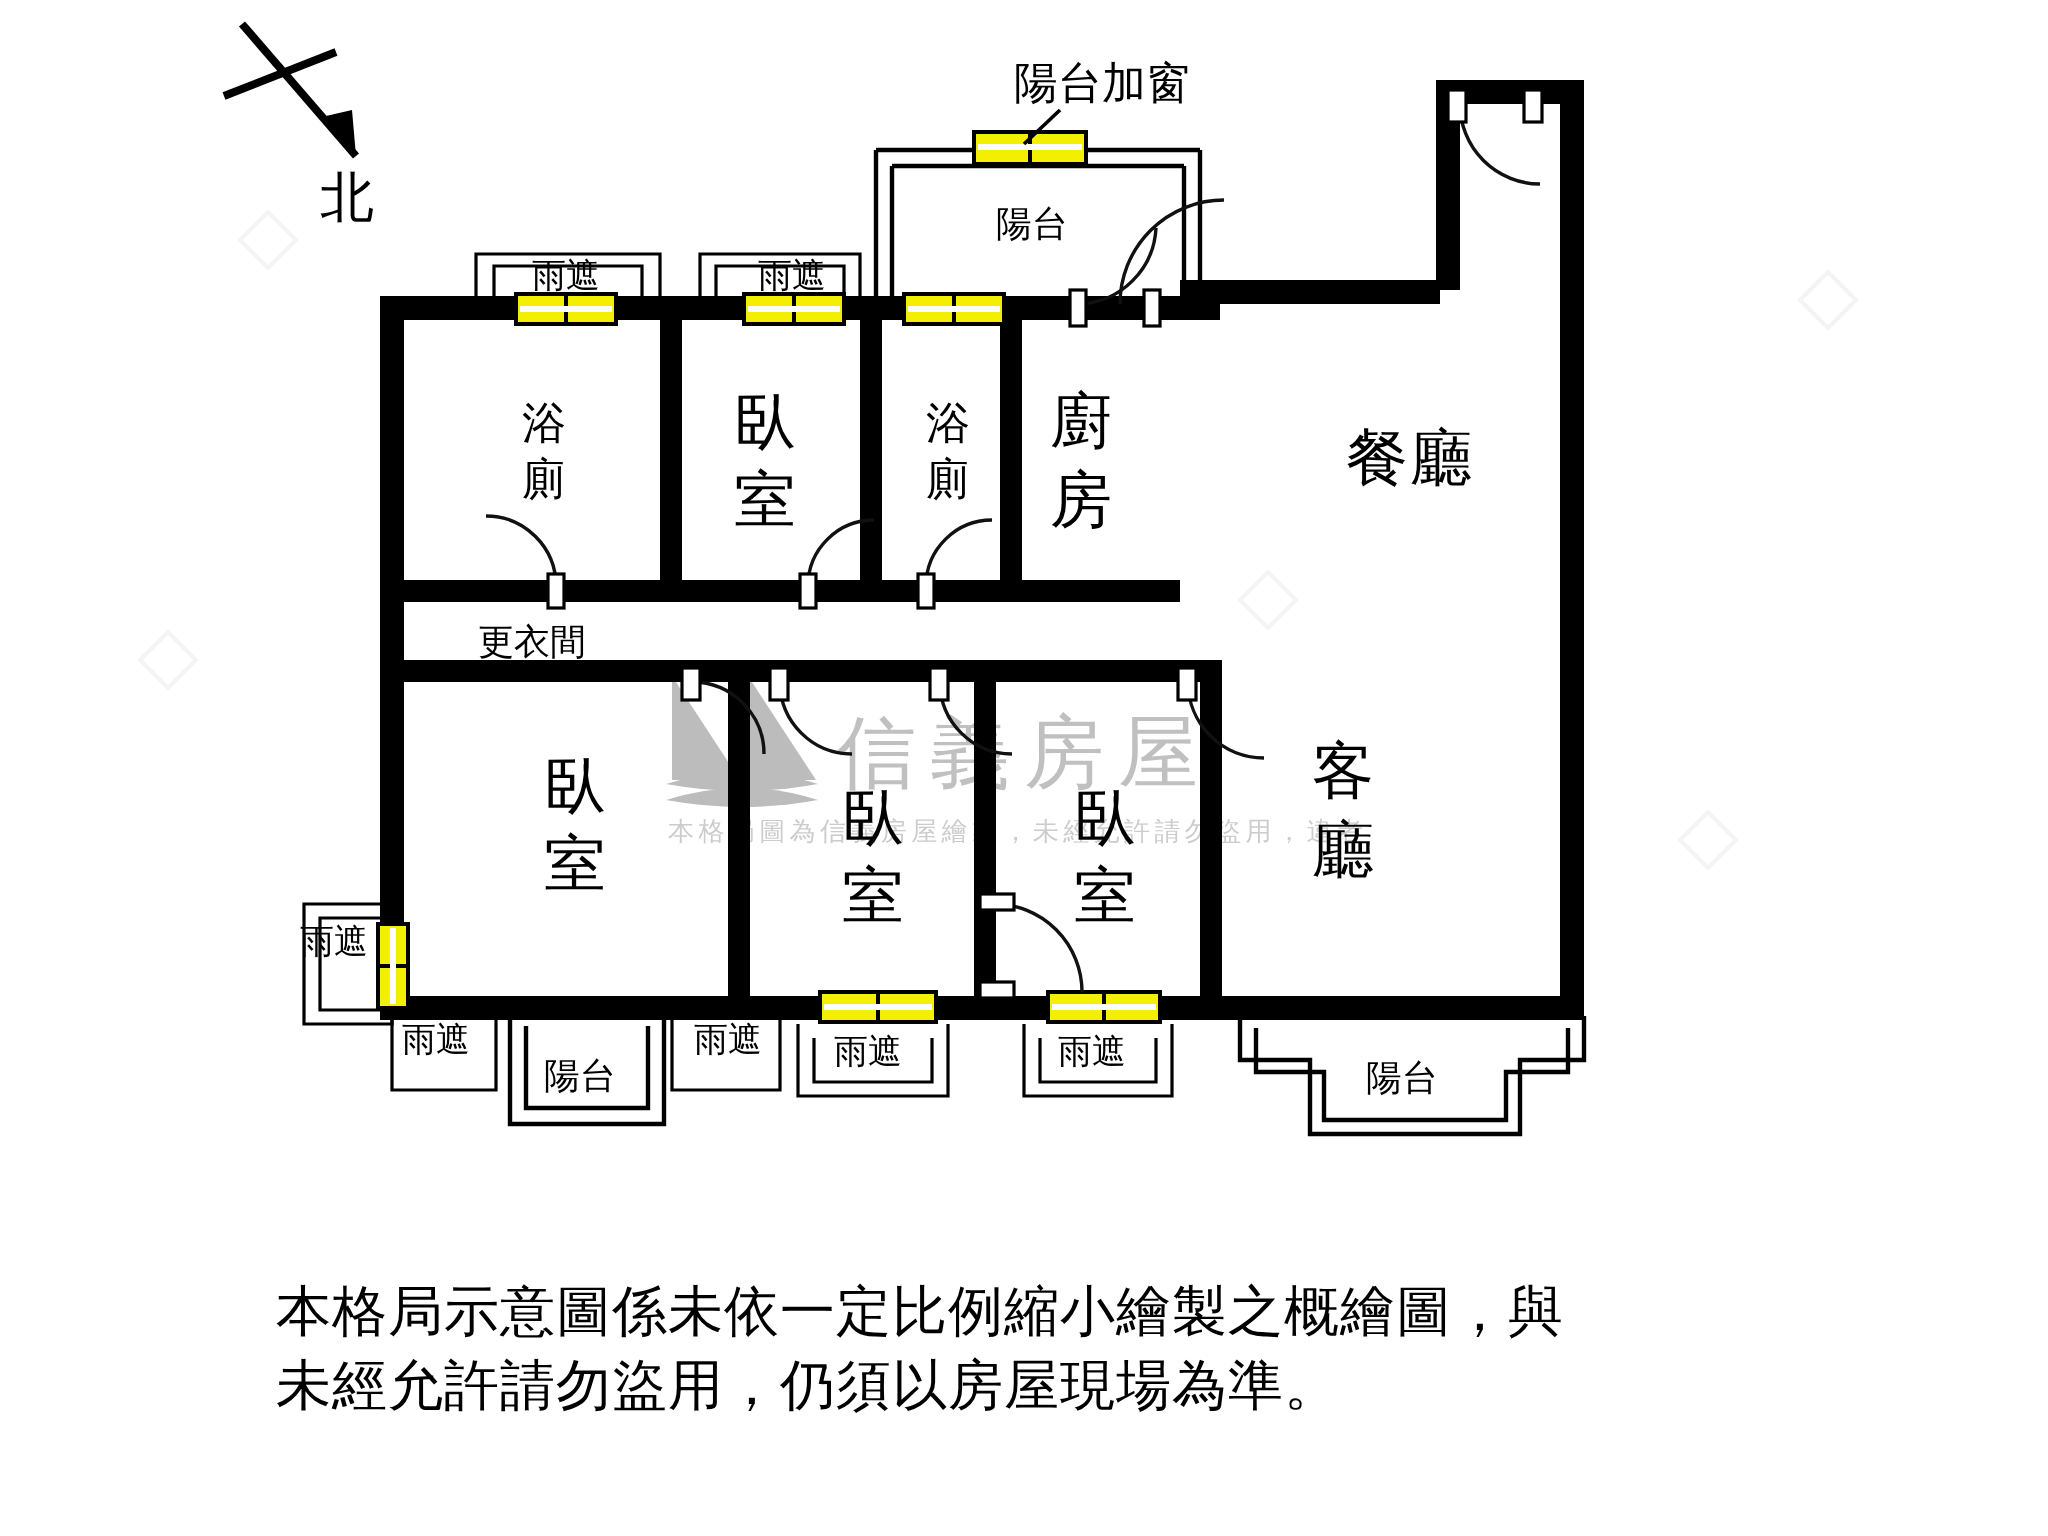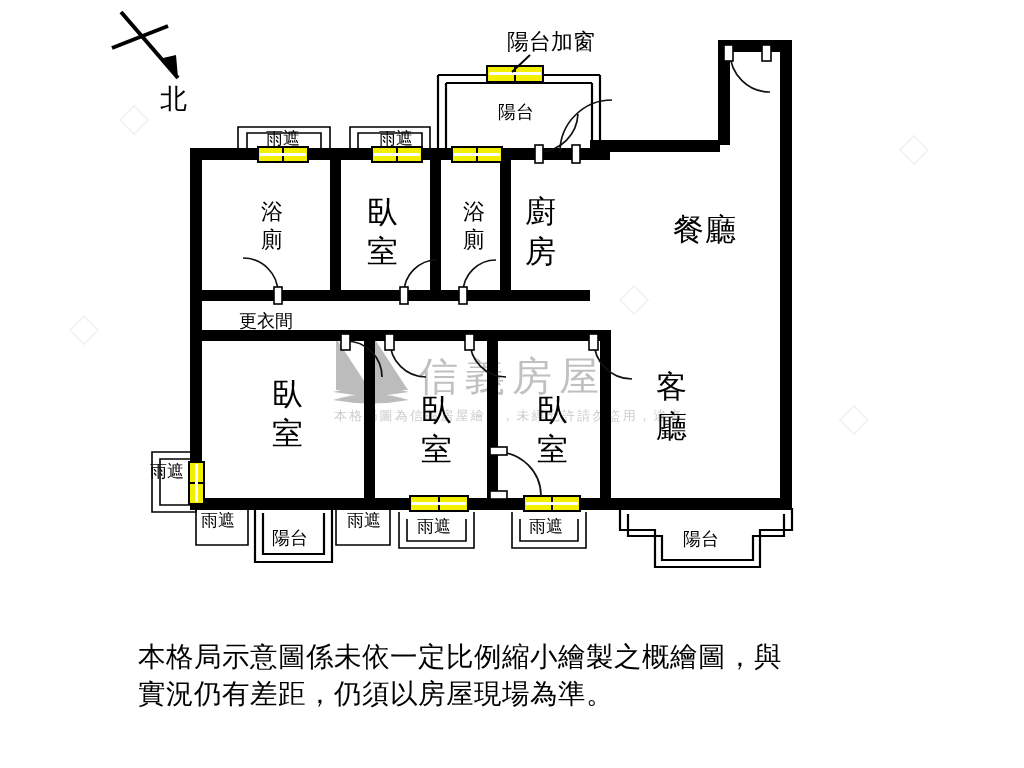--- a/index.html
+++ b/index.html
@@ -284,16 +284,16 @@
       <text class="rlabel r-xs" x="218" y="521">雨遮</text>
       <text class="rlabel r-xs" x="364" y="521">雨遮</text>
       <text class="rlabel r-xs" x="434" y="527">雨遮</text>
       <text class="rlabel r-xs" x="546" y="527">雨遮</text>
     </g>
 
   </svg>
 
   <div id="disclaimer">
     <div>本格局示意圖係未依一定比例縮小繪製之概繪圖，與</div>
-    <div>實況仍有差距，仍須以房屋現場為準。</div>
+    <div>未經允許請勿盜用，仍須以房屋現場為準。</div>
   </div>
 
 </div>
 
 </body></html>

